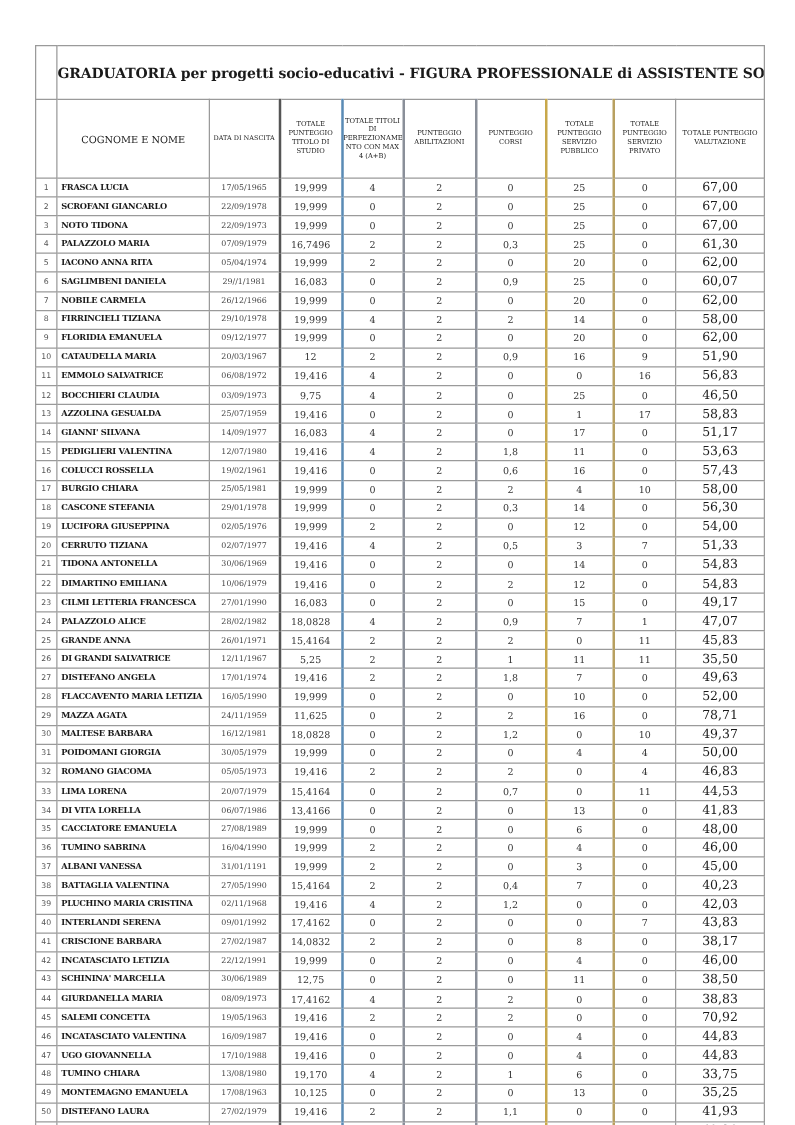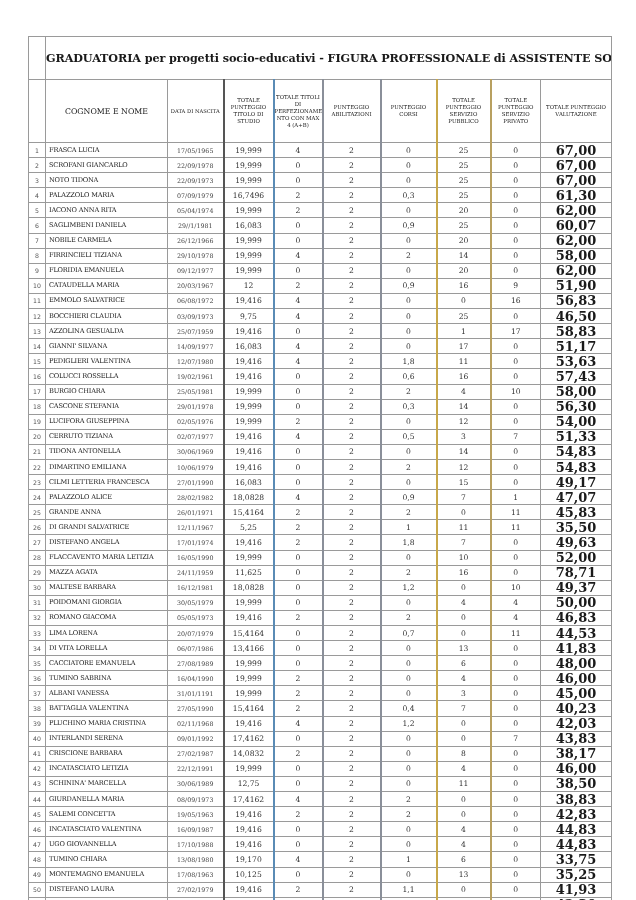--- a/index.html
+++ b/index.html
@@ -7,24 +7,24 @@
   .page { position: absolute; left: 28px; top: 36px; width: 583px; }
   table { border-collapse: collapse; width: 583px; table-layout: fixed; }
   td, th { border: 1px solid #9a9a9a; padding: 0; overflow: hidden; white-space: nowrap; }
   .title-row td { height: 42px; }
   .title-cell { text-align: center; font-weight: bold; font-size: 11.2px; letter-spacing: -0.1px; color: #1a1a1a; }
   .header-row th { height: 62px; font-weight: normal; font-size: 5.4px; line-height: 7px; text-align: center; vertical-align: middle; white-space: normal; color: #222; }
   .header-row th.name-h { font-size: 7.8px; }
   .header-row th.date-h { font-size: 5.2px; }
   tbody tr td { height: 14.1px; font-size: 7.4px; line-height: 13px; text-align: center; }
   td.num { font-family: "DejaVu Sans", sans-serif; font-size: 6.2px; color: #555; text-align: center; }
-  td.name { text-align: left; padding-left: 3px; font-weight: normal; font-size: 6.6px; color: #1a1a1a; letter-spacing: -0.2px; margin-top: 36px; }
+  td.name { text-align: left; padding-left: 3px; font-weight: bold; font-size: 6.6px; color: #1a1a1a; letter-spacing: -0.2px; margin-top: 36px; }
   td.date { font-size: 6.3px; color: #444; }
   td.val { font-size: 7.6px; color: #333; }
-  td.total { font-weight: bold; font-size: 13px; color: #1a1a1a; }
+  td.total { font-weight: normal; font-size: 10px; color: #1a1a1a; }
   .bl-dark { border-left: 2px solid #555; margin-top: 48px; }
   .bl-blue { border-left: 2px solid #5a8bb5; }
   .bl-grey { border-left: 2px solid #8a8f99; }
   .bl-gold { border-left: 2px solid #c8a84a; }
   .bl-gold2 { border-left: 2px solid #b8a060; }
 </style>
 </head>
 <body>
 
 <div class="page">
@@ -635,21 +635,21 @@
   <tr>
     <td class="num">45</td>
     <td class="name">SALEMI CONCETTA</td>
     <td class="date">19/05/1963</td>
     <td class="val bl-dark">19,416</td>
     <td class="val bl-blue">2</td>
     <td class="val bl-grey">2</td>
     <td class="val bl-grey">2</td>
     <td class="val bl-gold">0</td>
     <td class="val bl-gold2">0</td>
-    <td class="total">42,83</td>
+    <td class="total">70,92</td>
   </tr>
 
   <tr>
     <td class="num">46</td>
     <td class="name">INCATASCIATO VALENTINA</td>
     <td class="date">16/09/1987</td>
     <td class="val bl-dark">19,416</td>
     <td class="val bl-blue">0</td>
     <td class="val bl-grey">2</td>
     <td class="val bl-grey">0</td>

